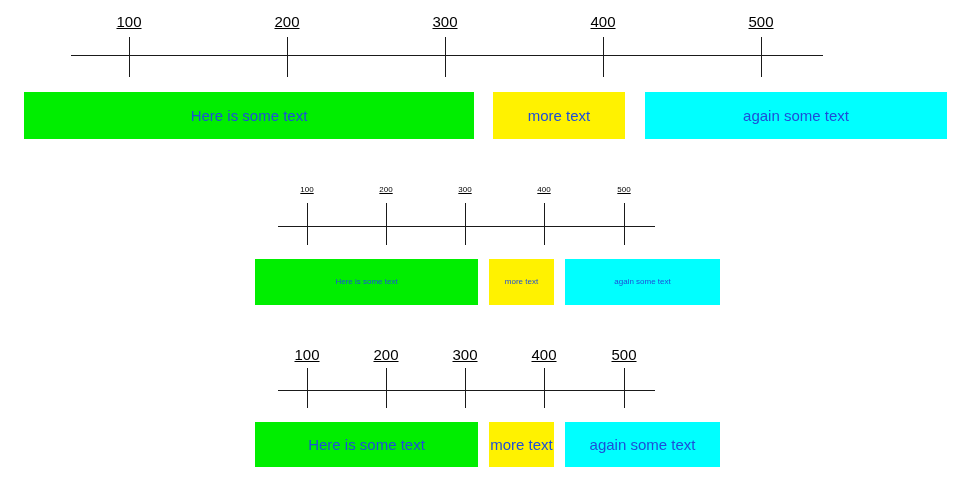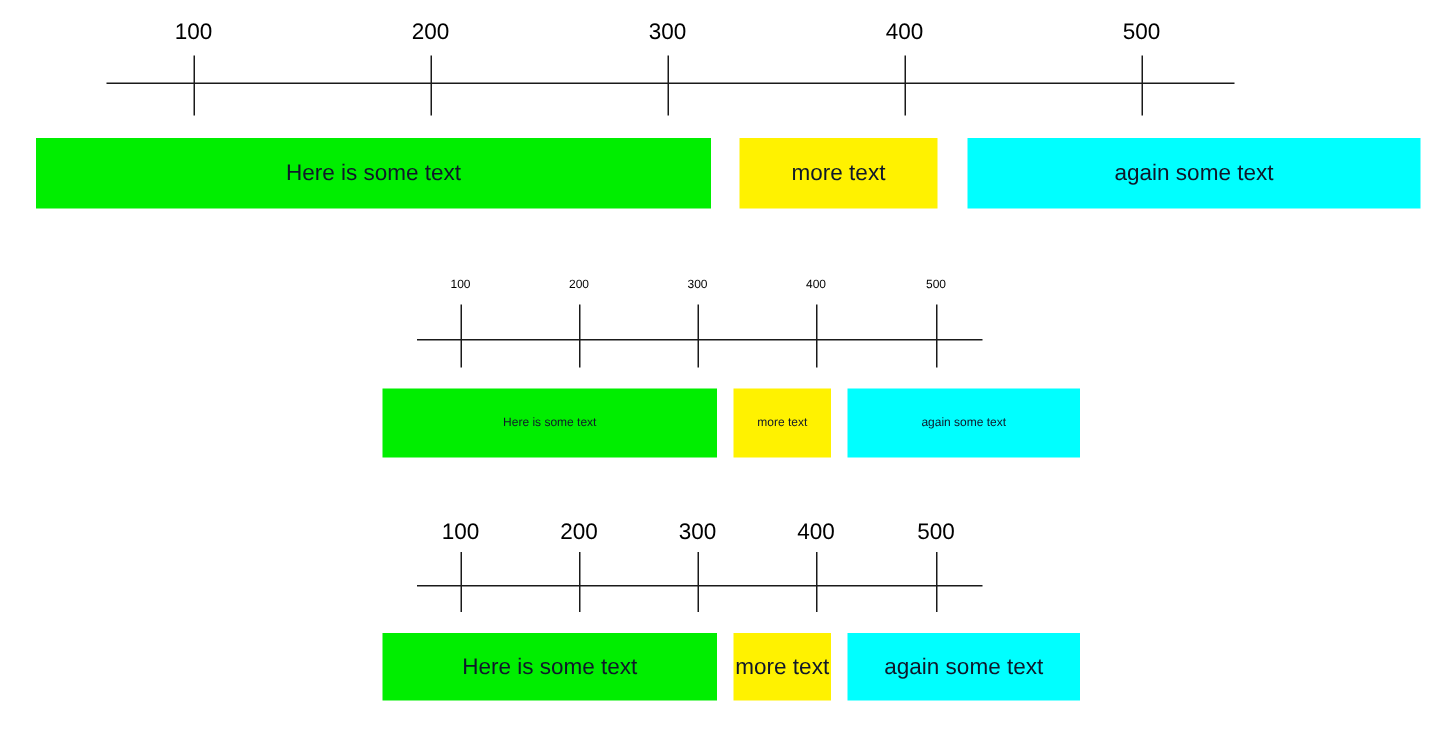--- a/index.html
+++ b/index.html
@@ -36,33 +36,34 @@
     background: #1a1a1a;
     width: 1px;
   }
   .tick-label {
     position: absolute;
     text-align: center;
     white-space: nowrap;
     color: #000000;
     line-height: 1;
     transform: translateX(-50%);
+    text-decoration: underline;
   }
 
   
   .bar {
     position: absolute;
     display: flex;
     align-items: center;
     justify-content: center;
     overflow: hidden;
   }
   .bar-label {
     white-space: nowrap;
-    color: #0f172a;
+    color: #1d4ed8;
     line-height: 1;
   }
 
   
   .g-large .tick-label { font-size: 15px; }
   .g-large .bar-label  { font-size: 15px; }
 
   .g-small .tick-label { font-size: 8px; }
   .g-small .bar-label  { font-size: 8px; }
 

